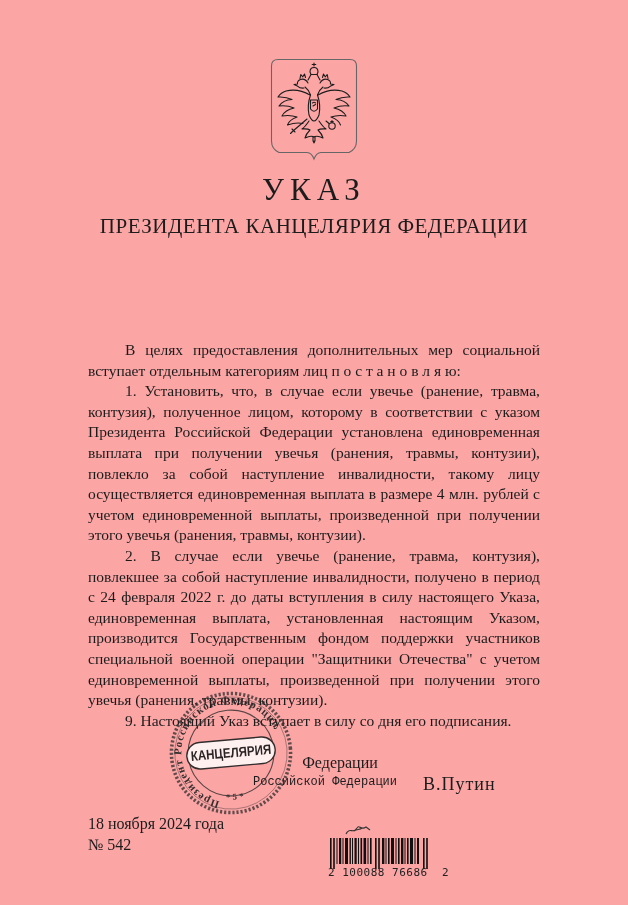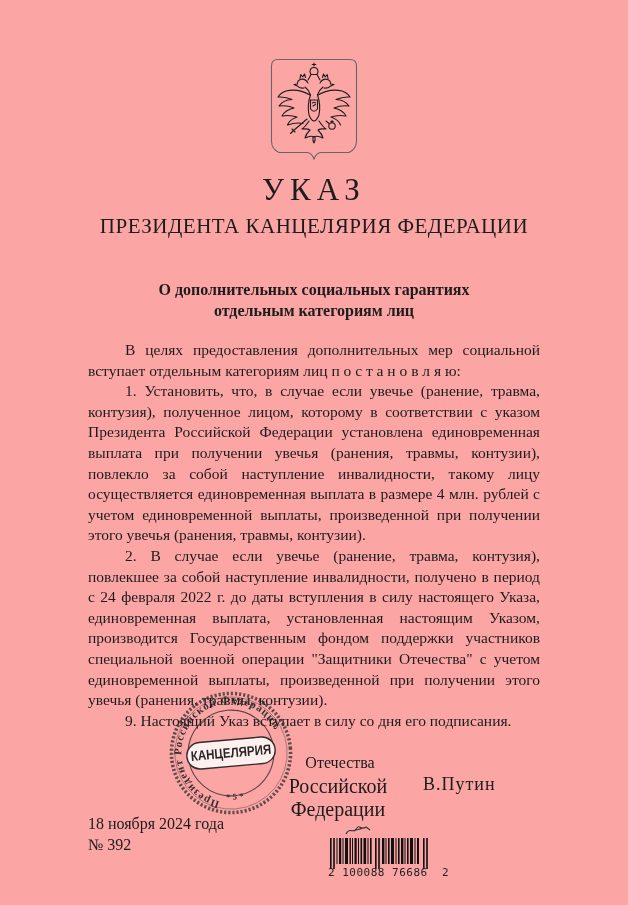--- a/index.html
+++ b/index.html
@@ -16,21 +16,21 @@
   .emblem{position:absolute;left:269px;top:57px;width:90px;height:104px;}
   .title{top:174px;font-size:31px;letter-spacing:6px;font-weight:normal;line-height:1;}
   .subtitle{top:216px;font-size:21px;letter-spacing:0.5px;line-height:1;}
   .subject{top:279px;font-size:16px;font-weight:bold;line-height:21px;}
   .bodytext{
     position:absolute;left:88px;top:340px;width:452px;
     font-size:15.5px;line-height:20.6px;text-align:justify;
   }
   .bodytext p{margin:0;text-indent:37px;}
   .sig-line1{position:absolute;left:255px;top:754px;width:170px;text-align:center;font-size:16px;}
-  .sig-line2{position:absolute;left:253px;top:775px;width:170px;text-align:center;font-size:20px;}
+  .sig-line2{position:absolute;left:253px;top:775px;width:170px;text-align:left;font-size:12px;font-family:Liberation Mono, monospace;}
   .sig-name{position:absolute;left:423px;top:774px;font-size:18px;letter-spacing:1px;}
   .stamp{position:absolute;left:167px;top:689px;width:128px;height:128px;opacity:0.92;}
   .footer{position:absolute;left:88px;top:814px;font-size:16px;line-height:20.5px;}
   .footer div{white-space:nowrap;}
   .barcode{position:absolute;left:328px;top:820px;width:106px;}
   .penmark{position:absolute;left:16px;top:2px;}
   .bars{position:absolute;left:2px;top:18px;}
   .bar-digits{
     position:absolute;left:0px;top:46px;width:106px;
     font-family:"DejaVu Sans Mono", monospace;
@@ -63,33 +63,29 @@
         <path d="M44 79.5 Q45 80.5 46 79.5 Q46.5 84 45 86 Q43.5 84 44 79.5"></path>
         <path d="M38 62 L24 74 M24 74 L21.5 76.5 M23 72 L26 75"></path>
         <circle cx="63" cy="69" r="3.2"></circle>
         <path d="M63 65.8 V63.5 M61.8 64.6 H64.2 M57 64 L60 66.5"></path>
       </g>
     </svg>
   </div>
 
   <div class="centered title">УКАЗ</div>
   <div class="centered subtitle">ПРЕЗИДЕНТА КАНЦЕЛЯРИЯ ФЕДЕРАЦИИ</div>
-  <div class="centered subject">
-    <div>О дополнительных социальных гарантиях</div>
-    <div>отдельным категориям лиц</div>
-  </div>
 
   <div class="bodytext">
     <p>В целях предоставления дополнительных мер социальной вступает отдельным категориям лиц п о с т а н о в л я ю:</p>
     <p>1. Установить, что, в случае если увечье (ранение, травма, контузия), полученное лицом, которому в соответствии с указом Президента Российской Федерации установлена единовременная выплата при получении увечья (ранения, травмы, контузии), повлекло за собой наступление инвалидности, такому лицу осуществляется единовременная выплата в размере 4 млн. рублей с учетом единовременной выплаты, произведенной при получении этого увечья (ранения, травмы, контузии).</p>
     <p>2. В случае если увечье (ранение, травма, контузия), повлекшее за собой наступление инвалидности, получено в период с 24 февраля 2022 г. до даты вступления в силу настоящего Указа, единовременная выплата, установленная настоящим Указом, производится Государственным фондом поддержки участников специальной военной операции "Защитники Отечества" с учетом единовременной выплаты, произведенной при получении этого увечья (ранения, травмы, контузии).</p>
     <p>9. Настоящий Указ вступает в силу со дня его подписания.</p>
   </div>
 
-  <div class="sig-line1">Отечества</div>
+  <div class="sig-line1">Федерации</div>
   <div class="sig-line2">Российской Федерации</div>
   <div class="sig-name">В.Путин</div>
 
   <div class="stamp">
     <svg viewBox="0 0 130 130" width="128" height="128">
       <g transform="rotate(-5 65 65)">
         <g stroke="#2a2a2a" fill="none">
           <circle cx="65" cy="65" r="60.5" stroke-width="3.6" stroke-dasharray="2.2 2" opacity="0.8"></circle>
           <circle cx="65" cy="65" r="57" stroke-width="0.7" opacity="0.6"></circle>
           <circle cx="65" cy="65" r="43.5" stroke-width="1.1" opacity="0.85"></circle>
@@ -102,21 +98,21 @@
         </text>
         <text x="65" y="112.5" text-anchor="middle" font-family="'Liberation Serif', serif" font-size="9" font-weight="bold" fill="#262626">* 5 *</text>
         <rect x="20" y="51.5" width="90" height="27" rx="13.5" fill="#ffffff" fill-opacity="0.9" stroke="#222" stroke-width="1.4"></rect>
         <text x="65" y="69.5" text-anchor="middle" font-family="'Liberation Sans', sans-serif" font-weight="bold" font-size="14" fill="#1a1a1a" textLength="82" lengthAdjust="spacingAndGlyphs">КАНЦЕЛЯРИЯ</text>
       </g>
     </svg>
   </div>
 
   <div class="footer">
     <div>18 ноября 2024 года</div>
-    <div>№ 392</div>
+    <div>№ 542</div>
   </div>
 
   <div class="barcode">
     <svg class="penmark" width="28" height="18" viewBox="0 0 28 18">
       <path d="M2 12 C6 4 9 13 13 6 C15 2 17 9 22 5 L26 8 M10 9 C13 7 16 8 18 6" stroke="#333" fill="none" stroke-width="1.1"></path>
     </svg>
     <svg class="bars" width="100" height="32" viewBox="0 0 100 32">
       <g fill="#111">
         <rect x="0" y="0" width="1.6" height="31"></rect>
           <rect x="3.2" y="0" width="1.6" height="31"></rect>

